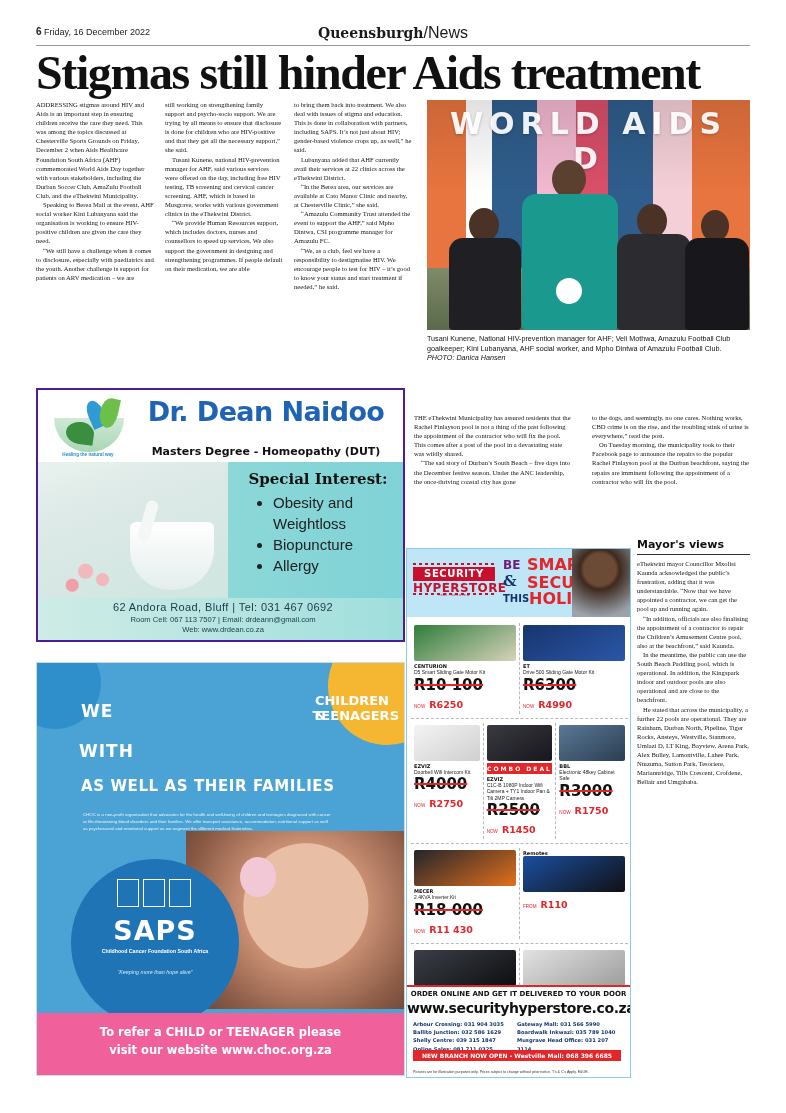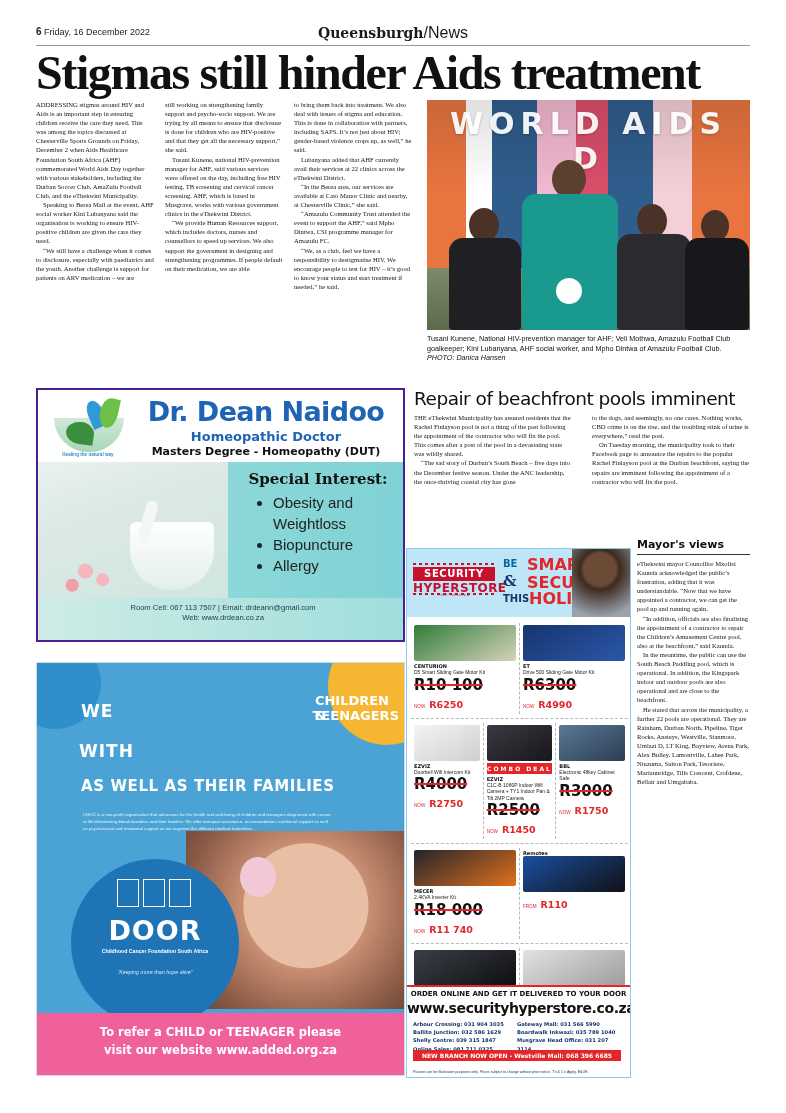--- a/index.html
+++ b/index.html
@@ -207,21 +207,21 @@
     font-family:"DejaVu Sans",sans-serif; font-weight:700; font-size:10px; color:#fff; letter-spacing:.6px; }
   .sec-logo-2 { position:absolute; left:0; top:22px; width:82px; height:11px; }
   .sec-logo-2 span { position:absolute; left:0; top:0; width:82px; text-align:center;
     font-family:"DejaVu Sans",sans-serif; font-weight:700; font-size:12px; color:#c8102e; letter-spacing:.4px; }
   .sec-logo-3 { position:absolute; left:0; top:33px; width:82px; text-align:center;
     font-family:"Liberation Sans",sans-serif; font-size:4px; color:#c8102e; letter-spacing:.6px;}
   .sec-dots { position:absolute; left:0; width:82px; height:2px; background:
     repeating-linear-gradient(90deg,#c8102e 0 3px, transparent 3px 6px); }
   .sec-dots.t { top:4px; } .sec-dots.b { top:34px; }
   .sec-be { position:absolute; left:96px; top:9px; font-family:"DejaVu Sans",sans-serif;
-    font-weight:700; font-size:10px; color:#0369a1; }
+    font-weight:700; font-size:12px; color:#701a75; }
   .sec-smart { position:absolute; left:120px; top:6px; font-family:"DejaVu Sans",sans-serif;
     font-weight:700; font-size:16px; color:#e3262a; }
   .sec-amp { position:absolute; left:96px; top:23px; font-family:"DejaVu Serif",serif;
     font-weight:700; font-size:15px; color:#12356b; }
   .sec-secure { position:absolute; left:120px; top:24px; font-family:"DejaVu Sans",sans-serif;
     font-weight:700; font-size:16px; color:#e3262a; }
   .sec-this { position:absolute; left:96px; top:44px; font-family:"DejaVu Sans",sans-serif;
     font-weight:700; font-size:10px; color:#12356b; }
   .sec-holiday { position:absolute; left:122px; top:40px; font-family:"DejaVu Sans",sans-serif;
     font-weight:700; font-size:16px; color:#e3262a; }
@@ -340,37 +340,37 @@
       <div class="nd-logo">
         <div class="nd-bowl"></div>
         <div class="nd-leafcirc">
           <div class="nd-leaf-a"></div>
           <div class="nd-leaf-b"></div>
         </div>
         <div class="nd-leaf-c"></div>
         <div class="nd-logotag">Healing the natural way</div>
       </div>
       <div class="nd-name">Dr. Dean Naidoo</div>
-      <div class="nd-sub">Homeopathic Doctor</div>
       <div class="nd-sub2">Masters Degree - Homeopathy (DUT)</div>
     </div>
     <div class="nd-body">
       <div class="nd-photo">
         <div class="nd-mortar"></div>
         <div class="nd-pestle"></div>
       </div>
       <div class="nd-si">Special Interest:</div>
       <ul class="nd-list">
         <li>Obesity and Weightloss</li>
         <li>Biopuncture</li>
         <li>Allergy</li>
       </ul>
     </div>
     <div class="nd-foot">
       <div class="nd-foot-inner">
+        <div class="nd-f1">62 Andora Road, Bluff  |  Tel: 031 467 0692</div>
         <div class="nd-f2">Room Cell: 067 113 7507  | Email: drdeann@gmail.com</div>
         <div class="nd-f3">Web: www.drdean.co.za</div>
       </div>
     </div>
   </div>
 
   <div class="ad-choc">
     <div class="choc-circ-y"></div>
     <div class="choc-circ-b"></div>
     <div class="choc-we">WE</div>
@@ -381,31 +381,30 @@
     <div class="choc-para">CHOC is a non-profit organisation that advocates for the health and well-being of children and teenagers diagnosed with cancer or life-threatening blood disorders and their families. We offer transport assistance, accommodation, nutritional support as well as psychosocial and emotional support as we augment the different medical fraternities.</div>
     <div class="choc-photo">
         <div class="cheek"></div>
       </div>
     <div class="choc-badge">
       <div class="choc-logo-ic">
           <i></i>
           <i></i>
           <i></i>
         </div>
-      <div class="choc-word">DOOR</div>
+      <div class="choc-word">SAPS</div>
       <div class="choc-sub">Childhood Cancer Foundation South Africa</div>
       <div class="choc-slogan">“Keeping more than hope alive”</div>
     </div>
     <div class="choc-pink">
       <div class="choc-pink-txt1">To refer a CHILD or TEENAGER please</div>
-      <div class="choc-pink-txt2">visit our website www.added.org.za</div>
-    </div>
-  </div>
-
-  <div class="pools-head">Repair of beachfront pools imminent</div>
+      <div class="choc-pink-txt2">visit our website www.choc.org.za</div>
+    </div>
+  </div>
+
   <div class="pools-cols">
     <div class="pcol pc1">
       <p>THE eThekwini Municipality has assured residents that the Rachel Finlayson pool is not a thing of the past following the appointment of the contractor who will fix the pool. This comes after a post of the pool in a devastating state was wildly shared.</p>
       <p class="ind">“The sad story of Durban’s South Beach – five days into the December festive season. Under the ANC leadership, the once-thriving coastal city has gone</p>
     </div>
     <div class="pcol pc2">
       <p>to the dogs, and seemingly, no one cares. Nothing works, CBD crime is on the rise, and the troubling stink of urine is everywhere,” read the post.</p>
       <p class="ind">On Tuesday morning, the municipality took to their Facebook page to announce the repairs to the popular Rachel Finlayson pool at the Durban beachfront, saying the repairs are imminent following the appointment of a contractor who will fix the pool.</p>
     </div>
   </div>
@@ -492,21 +491,21 @@
         </div>
       </div>
 
       <div class="sec-row">
         <div class="sec-cell">
           <div class="sec-img imgorange"></div>
           <div class="sec-name">MECER</div>
           <div class="sec-desc">2.4KVA Inverter Kit</div>
           <div class="sec-old">R18 000</div>
           <div><span class="sec-now">NOW</span>
-               <span class="sec-new">R11 740</span></div>
+               <span class="sec-new">R11 430</span></div>
         </div>
         <div class="sec-cell">
           <div class="sec-name">Remotes</div>
           <div class="sec-img imgrem"></div>
           <div><span class="sec-now">FROM</span>
                <span class="sec-new">R110</span></div>
         </div>
       </div>
 
       <div class="sec-row">

